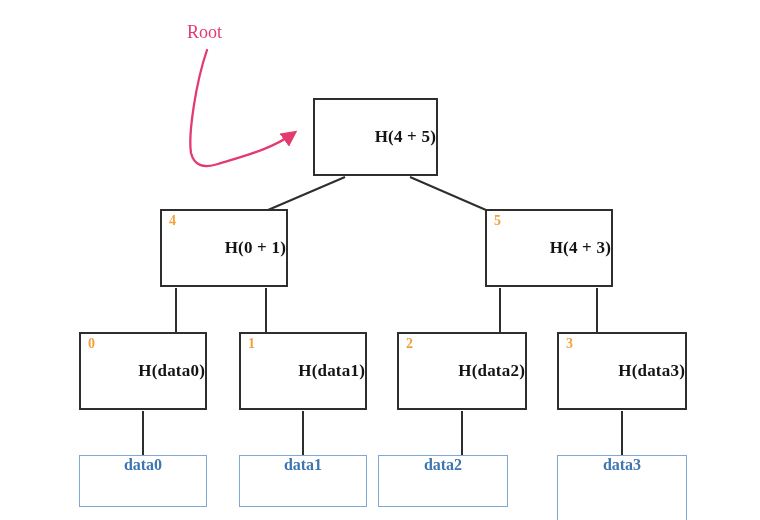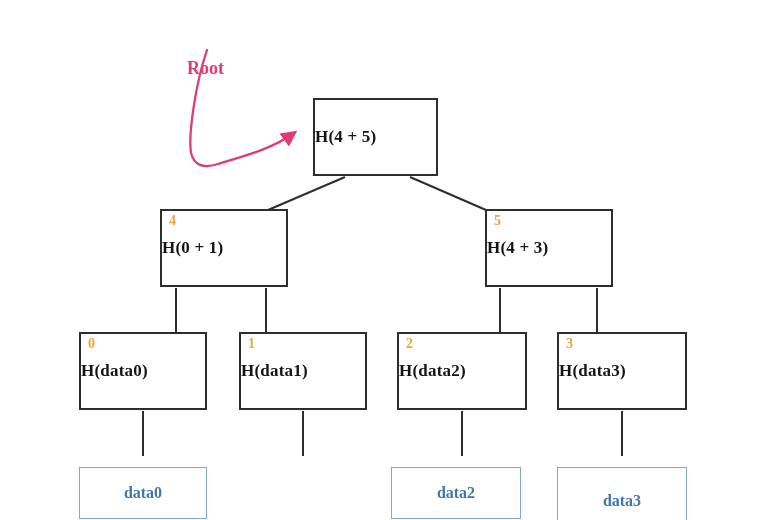--- a/index.html
+++ b/index.html
@@ -16,21 +16,21 @@
     left: 0; top: 0;
     width: 760px; height: 520px;
   }
   .hash-box {
     position: absolute;
     box-sizing: border-box;
     border: 2px solid #2e2e2e;
     background: #ffffff;
     display: flex;
     align-items: center;
-    justify-content: flex-start;
+    justify-content: flex-end;
   }
   .hash-label {
     font-weight: bold;
     font-size: 17px;
     color: #141414;
     letter-spacing: 0.2px;
   }
   .idx-badge {
     position: absolute;
     top: 2px;
@@ -38,37 +38,34 @@
     font-weight: bold;
     font-size: 14px;
     color: #f2a33c;
   }
   .data-box {
     position: absolute;
     box-sizing: border-box;
     border: 1.5px solid #7fa9d4;
     background: #ffffff;
     display: flex;
-    align-items: center;
     justify-content: center;
-    margin-top: 12px;
   }
   .data-label {
     font-weight: bold;
     font-size: 16px;
     color: #3f76ae;
   }
   .root-tag {
     position: absolute;
     left: 187px;
     top: 22px;
-    font-weight: bold;
+    font-weight: normal;
     font-size: 18px;
     color: #e33b6f;
-    margin-top: 36px;
   }
 </style>
 </head>
 <body>
 
 <div class="canvas">
 
   <svg class="overlay" viewBox="0 0 760 520">
     <defs>
       <marker id="pink-arrowhead" viewBox="0 0 10 10" refX="7.5" refY="5" markerWidth="7" markerHeight="7" orient="auto-start-reverse">
@@ -120,20 +117,23 @@
     <span class="hash-label">H(data2)</span>
   </div>
   <div class="hash-box" style="left:557px; top:332px; width:130px; height:78px;">
     <span class="idx-badge">3</span>
     <span class="hash-label">H(data3)</span>
   </div>
 
   <div class="data-box" style="left:79px; top:455px; width:128px; height:52px;">
     <span class="data-label">data0</span>
   </div>
-  <div class="data-box" style="left:391px; top:455px; width:130px; height:52px;">
+  <div class="data-box" style="left:239px; top:455px; width:128px; height:52px;">
+    <span class="data-label">data1</span>
+  </div>
+  <div class="data-box" style="left:378px; top:455px; width:130px; height:52px;">
     <span class="data-label">data2</span>
   </div>
   <div class="data-box" style="left:557px; top:455px; width:130px; height:68px;">
     <span class="data-label">data3</span>
   </div>
 
 </div>
 
 </body></html>

